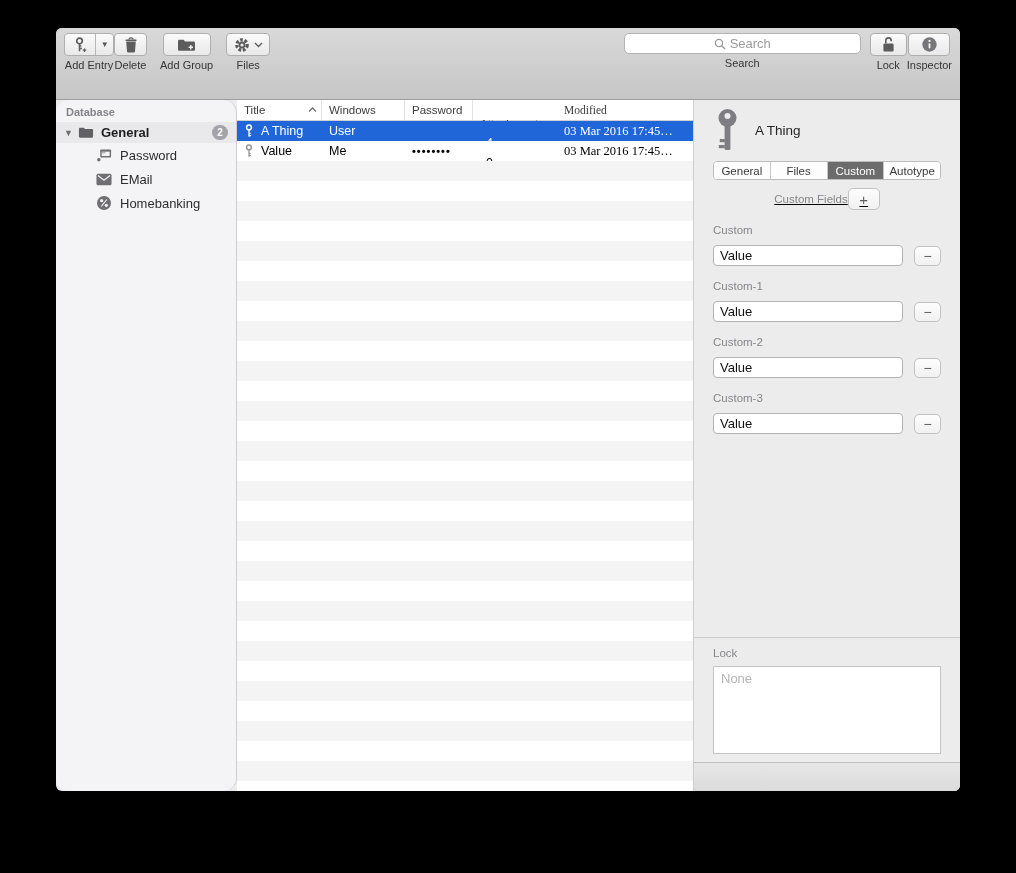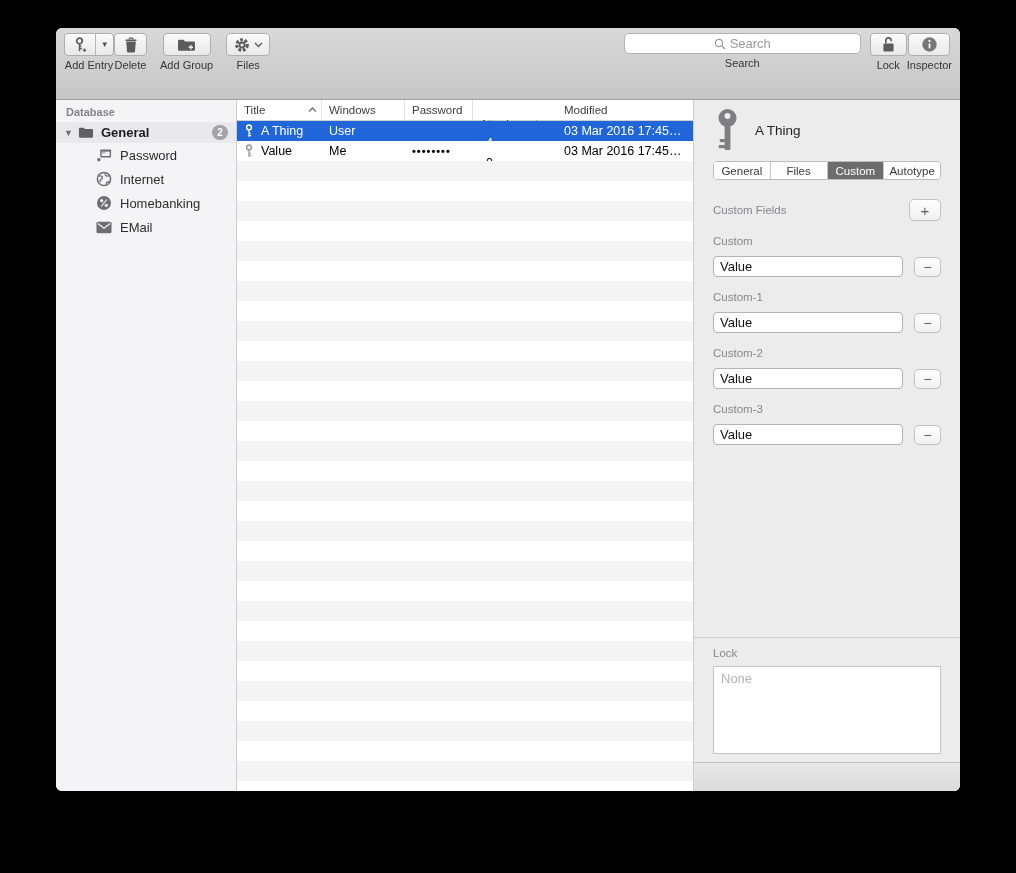--- a/index.html
+++ b/index.html
@@ -34,38 +34,38 @@
   .search-tool { margin-left:auto; display:flex; flex-direction:column; align-items:center; }
   .search-field { width:237px; height:21px; border:1px solid #b3b3b3; border-radius:5px;
     background:#fff; display:flex; align-items:center; justify-content:center; gap:4px; color:#9b9b9b; }
   .search-ph { font-size:13px; color:#9b9b9b; }
   .right-tools { display:flex; margin-left:9px; }
 
   
   .main { flex:1; display:flex; min-height:0; }
 
   .sidebar { width:181px; flex:0 0 auto; background:#f4f4f6; border-right:1px solid #cdcdcd;
-    padding-top:4px; font-size:13px; color:#2d2d2d; }
+    padding-top:4px; font-size:13px; color:#2d2d2d;border-radius:13px; }
   .sb-header { font-size:11px; font-weight:bold; color:#84848a; padding:2px 10px 4px; }
   .sb-root { height:21px; display:flex; align-items:center; background:#e9e9ec; padding:0 8px 0 8px; }
   .sb-tri { font-size:9px; color:#6d6d6d; width:14px; }
   .sb-root-label { font-weight:bold; margin-left:7px; color:#1d1d1d; }
   .badge { margin-left:auto; min-width:16px; height:15px; border-radius:8px; background:#a3a3a9;
     color:#fff; font-size:10px; font-weight:bold; display:flex; align-items:center; justify-content:center; padding:0 4px; }
   .sb-item { height:24px; display:flex; align-items:center; padding-left:40px; gap:8px; color:#2d2d2d; }
   .sb-icon { width:16px; height:16px; color:#6e6e73; display:flex; align-items:center; justify-content:center; }
 
   .content { width:457px; flex:0 0 auto; background:#fff; border-right:1px solid #cdcdcd;
     display:flex; flex-direction:column; min-height:0;justify-content:space-between; }
   .thead { height:21px; flex:0 0 auto; display:flex; border-bottom:1px solid #d0d0d0;
     font-size:11.5px; color:#3c3c3c; background:#fff; }
   .th { display:flex; align-items:center; padding-left:7px; border-right:1px solid #e3e3e3; }
   .th:last-child { border-right:none; }
   .w-title { width:85px; } .w-user { width:83px; } .w-pass { width:68px; }
-  .w-att { width:84px;margin-top:24px; } .w-mod { flex:1; min-width:0; }
+  .w-att { width:84px;margin-top:24px; } .w-mod { flex:1; min-width:0;font-family:Liberation Serif, serif; }
   .sort-caret { margin-left:auto; margin-right:4px; display:flex; }
   .trow { height:20px; flex:0 0 auto; display:flex; align-items:center; font-size:12.5px; color:#000; }
   .trow.selected { background:#2066d9; color:#fff; }
   .td { padding-left:7px; display:flex; align-items:center; overflow:hidden; white-space:nowrap; }
   .td.w-att { padding-left:13px; }
   .row-key { width:11px; margin-right:6px; flex:0 0 auto; color:#97979c; display:flex; }
   .trow.selected .row-key { color:#fff; }
   .pw-dots { font-size:11px; font-weight:bold; letter-spacing:1px; }
   .stripes { flex:1; background:repeating-linear-gradient(to bottom,#f4f4f5 0,#f4f4f5 20px,#ffffff 20px,#ffffff 40px); }
 
@@ -74,21 +74,21 @@
   .insp-main { flex:1; padding:6px 19px 0 19px; display:flex; flex-direction:column; min-height:0; }
   .insp-head { display:flex; align-items:center; gap:13px; height:48px; flex:0 0 auto; }
   .insp-key { color:#7d7d82; display:flex; }
   .insp-title { font-size:13.5px; color:#242424; }
   .segctl { margin-top:7px; display:flex; height:19px; border:1px solid #bcbcbc; border-radius:4px;
     background:#fff; overflow:hidden; flex:0 0 auto; }
   .seg { flex:1; display:flex; align-items:center; justify-content:center; font-size:11.5px;
     color:#3a3a3a; border-right:1px solid #c6c6c6; background:#fdfdfd; }
   .seg:last-child { border-right:none; }
   .seg.selected { background:#6c6c6c; color:#fff; }
-  .cf-header { margin-top:19px; display:flex; align-items:center; justify-content:space-between; flex:0 0 auto; }
+  .cf-header { margin-top:8px; display:flex; align-items:center; justify-content:center; flex:0 0 auto;text-decoration:underline; }
   .mini-label { font-size:11.5px; color:#87878b; }
   .sq-btn { width:32px; height:22px; border:1px solid #c2c2c2; border-radius:5px;
     background:linear-gradient(#fdfdfd,#f1f1f1); color:#5e5e5e; font-size:15px; line-height:1;
     display:flex; align-items:center; justify-content:center; }
   .field-group { margin-top:14px; flex:0 0 auto; }
   .field-row { margin-top:9px; display:flex; align-items:center; gap:11px; }
   .field-row input { flex:1; height:21px; border:1px solid #b3b3b3; border-radius:4px;
     padding:0 6px; font-size:13px; color:#111; background:#fff; outline:none;
     font-family:"Liberation Sans","DejaVu Sans",sans-serif; }
   .sq-btn.minus { height:20px; font-size:14px; }
@@ -228,48 +228,38 @@
               <rect x="4.5" y="1" width="11.5" height="8.5" rx="1" fill="currentColor"></rect>
               <rect x="6" y="3.4" width="8.5" height="4.6" fill="#f4f4f6"></rect>
               <rect x="6" y="3.4" width="4" height="2" fill="currentColor" opacity=".45"></rect>
               <path d="M3 10.2v3.6M1.2 12h3.6M1.7 10.7l2.6 2.6M4.3 10.7l-2.6 2.6" stroke="currentColor" stroke-width="1.1"></path>
             </svg>
         </span>
         <span>Password</span>
       </div>
       <div class="sb-item">
         <span class="sb-icon">
-          <svg width="16" height="16" viewBox="0 0 16 16">
-              <circle cx="8" cy="8" r="6.6" fill="none" stroke="currentColor" stroke-width="1.5"></circle>
-              <path d="M3 5.2c1.8-.6 3-.2 3.4 1 .4 1.1-.6 1.8-1.6 2.4-1 .6-.9 1.6-.2 2.6" fill="none" stroke="currentColor" stroke-width="1.3"></path>
-              <path d="M9.5 2.2c-.6 1.4-.2 2.4 1 2.8 1.2.4 2 .2 2.8-.4M10.5 13.4c-.4-1.4.2-2.2 1.3-2.5 1-.3 1.8 0 2.4.6" fill="none" stroke="currentColor" stroke-width="1.3"></path>
+          <svg width="17" height="13" viewBox="0 0 17 13">
+              <rect x="0.5" y="0.5" width="16" height="12" rx="1.6" fill="currentColor"></rect>
+              <path d="M2 2.2l6.5 5 6.5-5" fill="none" stroke="#f4f4f6" stroke-width="1.3"></path>
             </svg>
         </span>
-        <span>Internet</span>
+        <span>EMail</span>
       </div>
       <div class="sb-item">
         <span class="sb-icon">
           <svg width="16" height="16" viewBox="0 0 16 16">
               <circle cx="8" cy="8" r="7" fill="currentColor"></circle>
               <circle cx="5.7" cy="5.7" r="1.6" fill="#f4f4f6"></circle>
               <circle cx="10.3" cy="10.3" r="1.6" fill="#f4f4f6"></circle>
               <path d="M10.8 4.5L5.2 11.5" stroke="#f4f4f6" stroke-width="1.2"></path>
             </svg>
         </span>
         <span>Homebanking</span>
       </div>
-      <div class="sb-item">
-        <span class="sb-icon">
-          <svg width="17" height="13" viewBox="0 0 17 13">
-              <rect x="0.5" y="0.5" width="16" height="12" rx="1.6" fill="currentColor"></rect>
-              <path d="M2 2.2l6.5 5 6.5-5" fill="none" stroke="#f4f4f6" stroke-width="1.3"></path>
-            </svg>
-        </span>
-        <span>EMail</span>
-      </div>
     </div>
 
     <div class="content">
       <div class="thead">
         <div class="th w-title">
           <span>Title</span>
           <span class="sort-caret">
             <svg width="9" height="6" viewBox="0 0 9 6">
                 <path d="M1 4.5L4.5 1 8 4.5" fill="none" stroke="#6f6f6f" stroke-width="1.3"></path>
               </svg>

